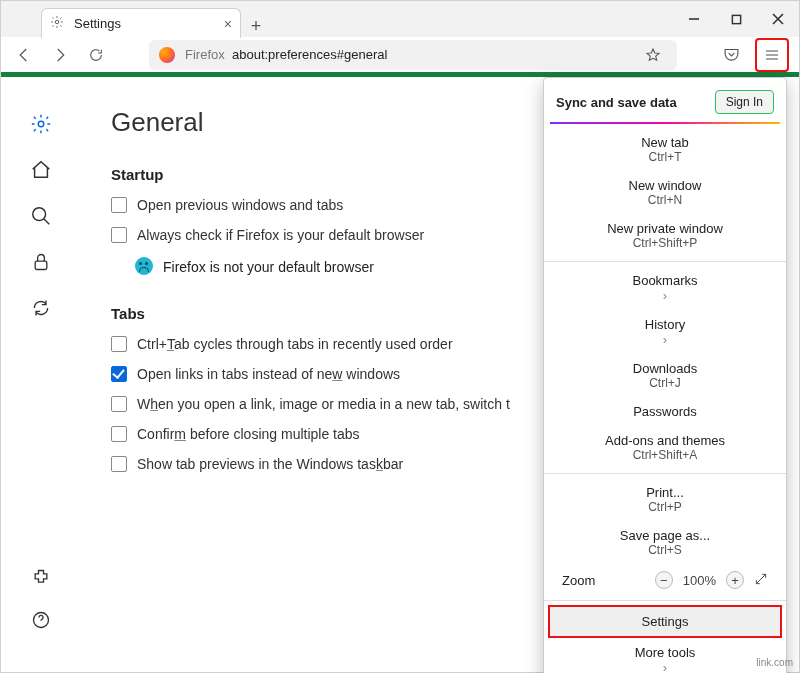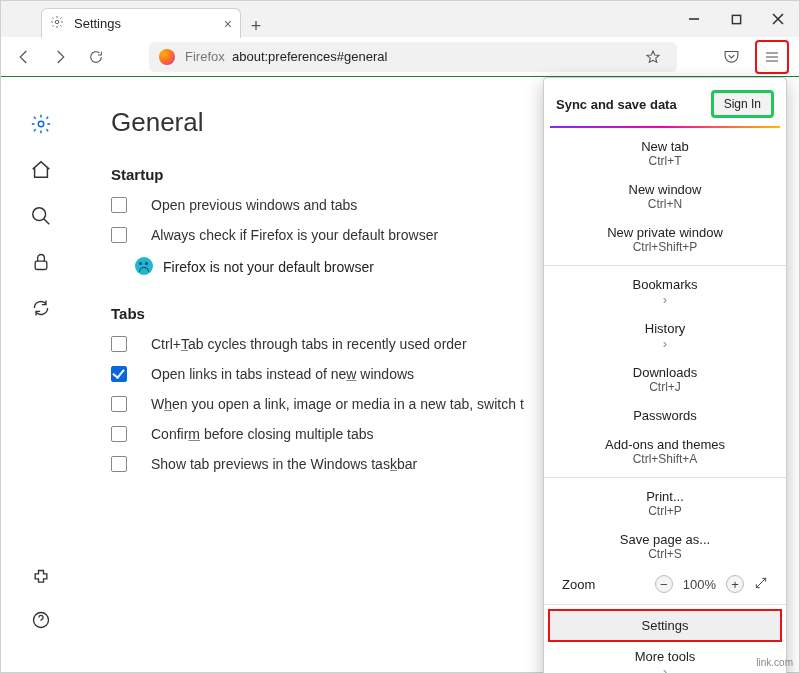--- a/index.html
+++ b/index.html
@@ -11,57 +11,57 @@
   .tab { height:30px; background:#fff; border:1px solid #d0d0d0; border-bottom:none; border-radius:6px 6px 0 0; display:flex; align-items:center; padding:0 8px; min-width:200px; margin-bottom:-1px; gap:10px; }
   .tab .gear { color:#555; }
   .tab .title { flex:1; font-size:13px; }
   .tab .close { color:#666; font-size:14px; }
   .newtab { width:30px; display:flex; align-items:center; justify-content:center; color:#555; font-size:18px; }
   .titlespace { flex:1; }
   .winbtns { display:flex; align-items:center; height:36px; }
   .winbtn { width:42px; height:28px; display:flex; align-items:center; justify-content:center; color:#333; font-size:13px; }
 
   
-  .toolbar { height:40px; display:flex; align-items:center; padding:0 10px; gap:10px; border-bottom:1px solid #15803d; }
+  .toolbar { height:40px; display:flex; align-items:center; padding:0 10px; gap:10px; border-bottom:5px solid #15803d; }
   .navbtn { width:26px; height:26px; display:flex; align-items:center; justify-content:center; color:#555; }
   .urlbar { flex:1; height:30px; background:#f1f1f2; border-radius:6px; display:flex; align-items:center; padding:0 10px; gap:10px; margin:0 30px; }
   .ff-logo { width:16px; height:16px; border-radius:50%; background: radial-gradient(circle at 30% 30%, #ffb000, #ff5e3a 60%, #8a2be2); }
   .urltext { color:#777; font-size:13px; }
   .urltext .active { color:#222; }
   .toolicon { width:28px; height:28px; display:flex; align-items:center; justify-content:center; color:#555; }
   .hamburger-wrap { border:2px solid #e11; border-radius:4px; padding:1px; }
   .star svg, .pocket svg, .hamburger svg { display:block; }
 
   
   .content { flex:1; display:flex; position:relative; }
   .sidebar { width:80px; padding-top:35px; display:flex; flex-direction:column; align-items:center; gap:22px; }
   .sidebar .sicon { width:24px; height:24px; display:flex; align-items:center; justify-content:center; color:#333; }
   .sidebar .sicon.active { color:#0a68da; }
   .sidebar .bottom { margin-top:auto; padding-bottom:40px; display:flex; flex-direction:column; align-items:center; gap:18px; }
 
   .main { flex:1; padding:30px 20px 10px 30px; overflow:hidden; }
   h1 { font-weight:400; font-size:26px; margin:0 0 28px; color:#333; }
   h2 { font-weight:600; font-size:15px; margin:0 0 14px; }
   .section { margin-bottom:30px; }
-  .row { display:flex; align-items:center; gap:24px; margin-bottom:14px; font-size:14px; color:#333; }
+  .row { display:flex; align-items:center; gap:10px; margin-bottom:14px; font-size:14px; color:#333; }
   .cb { width:16px; height:16px; border:1px solid #888; border-radius:2px; background:#fff; flex-shrink:0; }
   .cb.checked { background:#0a68da; border-color:#0a68da; position:relative; }
   .cb.checked::after { content:""; position:absolute; left:3px; top:0px; width:5px; height:9px; border:solid #fff; border-width:0 2px 2px 0; transform:rotate(40deg); }
   .note { display:flex; align-items:flex-end; gap:10px; margin-left:24px; font-size:14px; }
   .sadface { width:18px; height:18px; border-radius:50%; background:#1fb6d1; position:relative; }
   .sadface::before, .sadface::after { content:""; position:absolute; background:#0a4a5a; }
   .sadface::before { width:3px; height:3px; border-radius:50%; top:5px; left:4px; box-shadow:6px 0 #0a4a5a; }
   .sadface::after { width:8px; height:4px; border:1.5px solid #0a4a5a; border-bottom:none; border-radius:8px 8px 0 0; background:none; top:10px; left:4px; }
   u { text-decoration: underline; text-decoration-color:#888; }
 
   
   .menu { position:absolute; top:0; right:12px; width:244px; background:#fff; border:1px solid #ccc; border-radius:4px; box-shadow:0 6px 18px rgba(0,0,0,.25); padding:6px 0 4px; font-size:13px; }
   .menu-head { display:flex; align-items:center; justify-content:space-between; padding:6px 12px 8px; }
   .menu-head strong { font-size:13px; }
-  .signin { font-size:12px; background:#f3f3f3; border:3px solid #22c55e; border-radius:4px; padding:4px 10px; }
+  .signin { font-size:12px; background:#f3f3f3; border:1px solid #22c55e; border-radius:4px; padding:4px 10px; }
   .gradbar { height:2px; background:linear-gradient(90deg,#7b2ff7,#f107a3,#ffb800); margin:0 6px 4px; }
   .mrow { display:flex; align-items:center; justify-content:space-between; padding:7px 14px; color:#222;flex-direction:column; }
   .mrow.sel { border:2px solid #e11; background:#efefef; margin:0 4px; }
   .mrow .short { color:#555; font-size:12px; }
   .mrow.disabled { color:#999; }
   .sep { height:1px; background:#e0e0e0; margin:4px 0; }
   .zoomrow { display:flex; align-items:center; justify-content:space-between; padding:7px 18px; }
   .zoomctrl { display:flex; align-items:center; gap:10px; color:#444; }
   .zbtn { width:18px; height:18px; border:1px solid #bbb; border-radius:50%; display:flex; align-items:center; justify-content:center; font-size:13px; background:#f5f5f5; }
   .chev { color:#888; }

